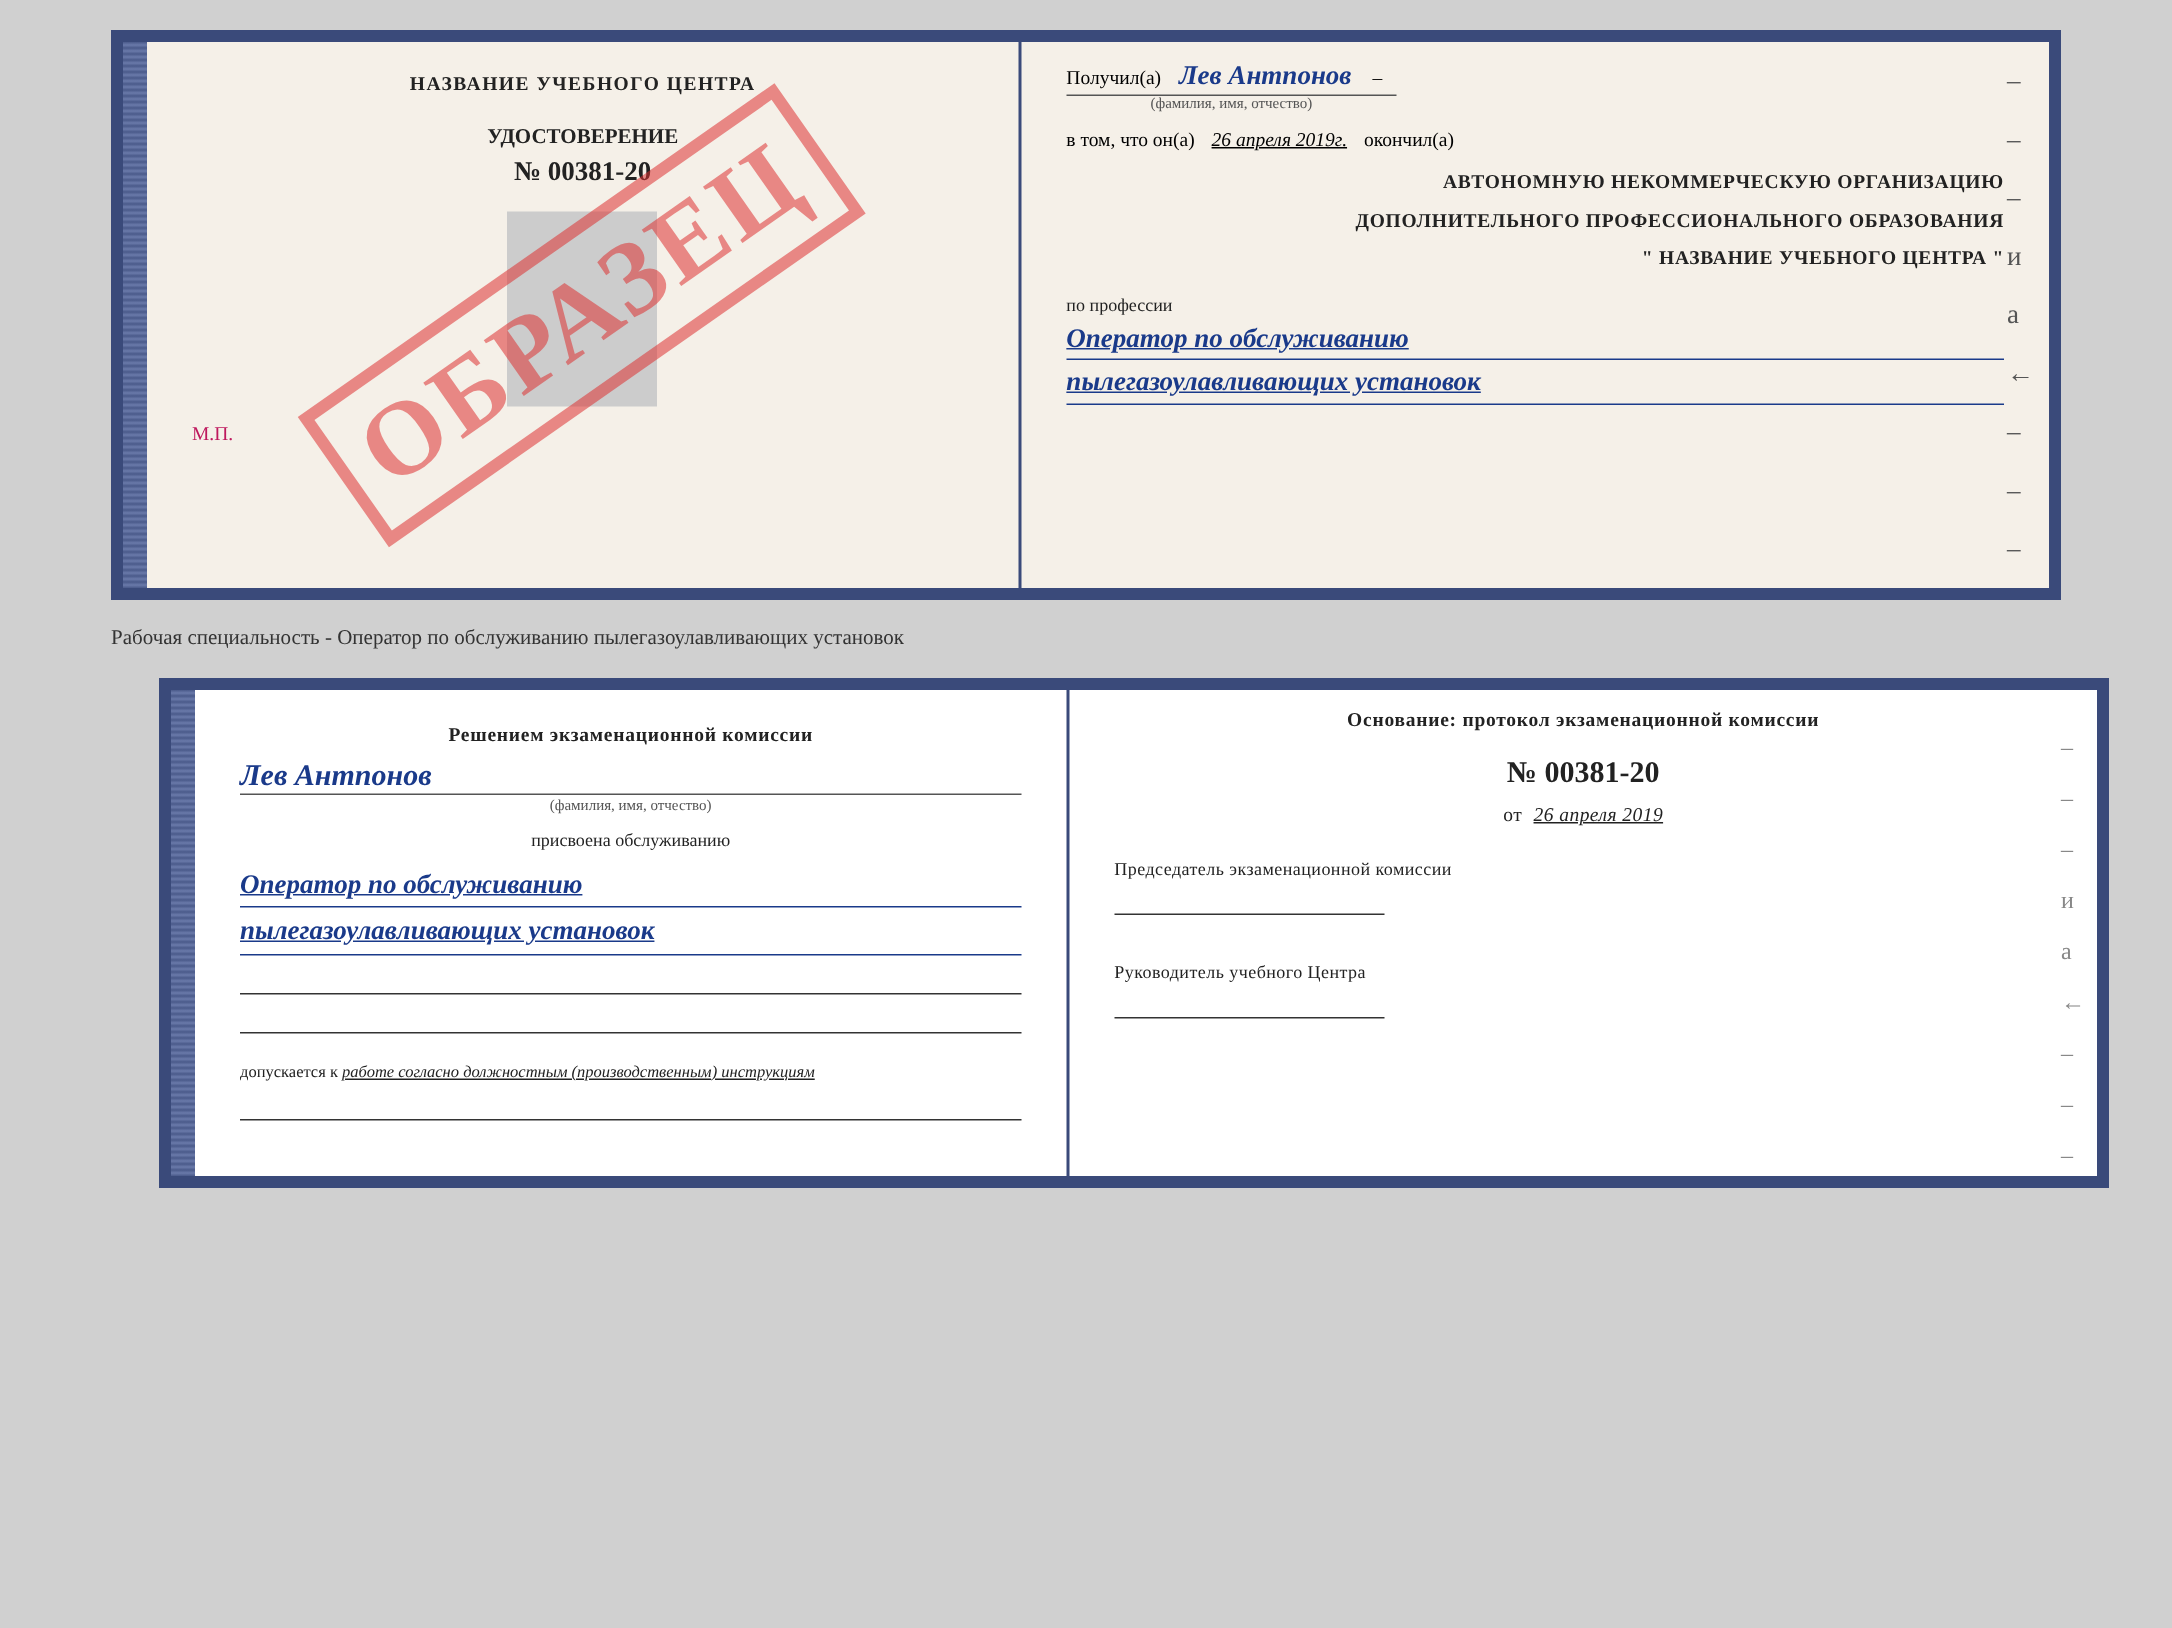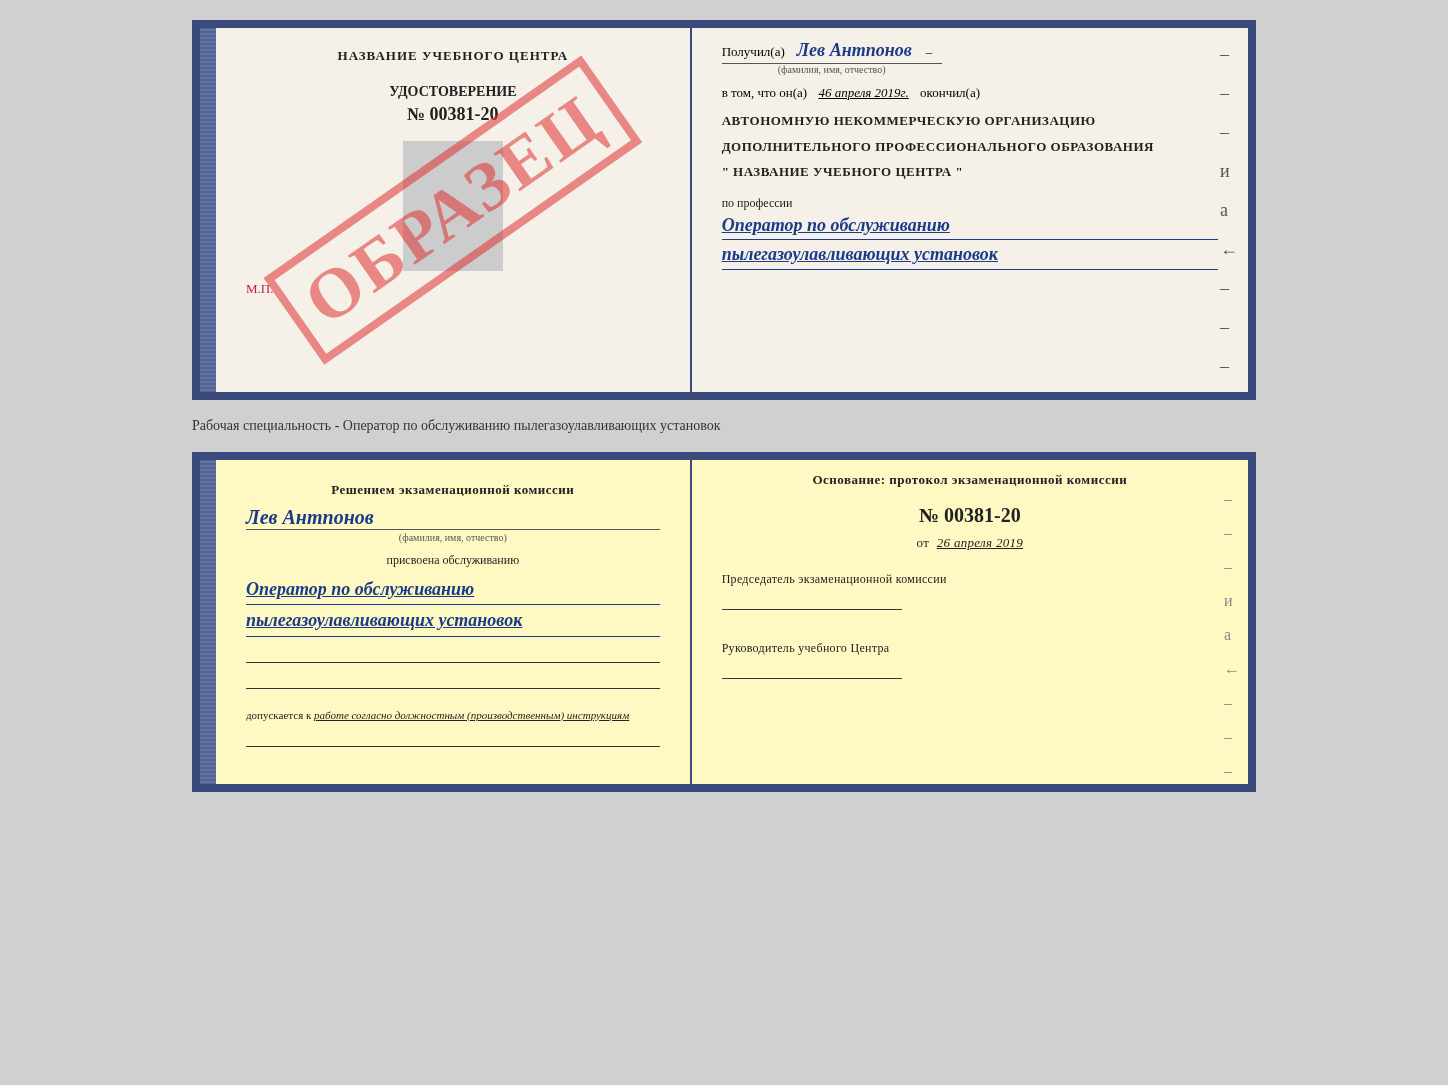--- a/index.html
+++ b/index.html
@@ -11,21 +11,21 @@
       align-items: center;
       padding: 20px;
       min-height: 1085px;
       width: 1448px;
     }
 
     .document-wrapper {
       display: flex;
       flex-direction: column;
       gap: 12px;
-      width: 1064px;
+      width: 1300px;
     }
 
     
     .cert-book {
       display: flex;
       width: 100%;
       border: 8px solid #3a4a7a;
       background: #f5f0e8;
       position: relative;
       min-height: 380px;
@@ -144,21 +144,21 @@
     .cert-text-block {
       font-size: 13px;
       color: #222;
       margin-bottom: 6px;
       line-height: 1.5;
     }
 
     .cert-text-block.bold {
       font-weight: bold;
       letter-spacing: 0.5px;
-      text-align: left;
+      text-align: right;
     }
 
     .cert-profession-label {
       font-size: 12px;
       color: #222;
       margin-top: 12px;
     }
 
     .cert-profession-value {
       font-size: 18px;
@@ -188,22 +188,23 @@
       color: #333;
       padding: 6px 0;
       width: 100%;
     }
 
     
     .cert-book-bottom {
       display: flex;
       width: 100%;
       border: 8px solid #3a4a7a;
-      background: #fef9c3;
+      background: #ffffff;
       min-height: 340px;
+      margin-left: 32px;
     }
 
     .cert-book-bottom .cert-left {
       flex: 1;
     }
 
     .cert-book-bottom .cert-right {
       flex: 1.2;
     }
 
@@ -363,21 +364,21 @@
       <div style="margin-bottom: 8px;">
         <span style="font-size:13px;">Получил(а)</span>
         <span class="cert-received-name" style="margin-left:8px;">Лев Антпонов</span>
         <span style="margin-left:10px; font-size:13px;">–</span>
         <br>
         <span class="cert-fio-note">(фамилия, имя, отчество)</span>
       </div>
 
       <div style="margin-bottom: 10px; font-size:13px;">
         <span>в том, что он(а)</span>
-        <span style="text-decoration:underline; font-style:italic; margin: 0 8px;">46 апреля 2019г.</span>
+        <span style="text-decoration:underline; font-style:italic; margin: 0 8px;">26 апреля 2019г.</span>
         <span>окончил(а)</span>
       </div>
 
       <div class="cert-text-block bold">АВТОНОМНУЮ НЕКОММЕРЧЕСКУЮ ОРГАНИЗАЦИЮ</div>
       <div class="cert-text-block bold">ДОПОЛНИТЕЛЬНОГО ПРОФЕССИОНАЛЬНОГО ОБРАЗОВАНИЯ</div>
       <div class="cert-text-block bold">"  НАЗВАНИЕ УЧЕБНОГО ЦЕНТРА  "</div>
 
       <div class="cert-profession-label" style="margin-top:14px;">по профессии</div>
       <div class="cert-profession-value">Оператор по обслуживанию</div>
       <div class="cert-profession-value">пылегазоулавливающих установок</div>

